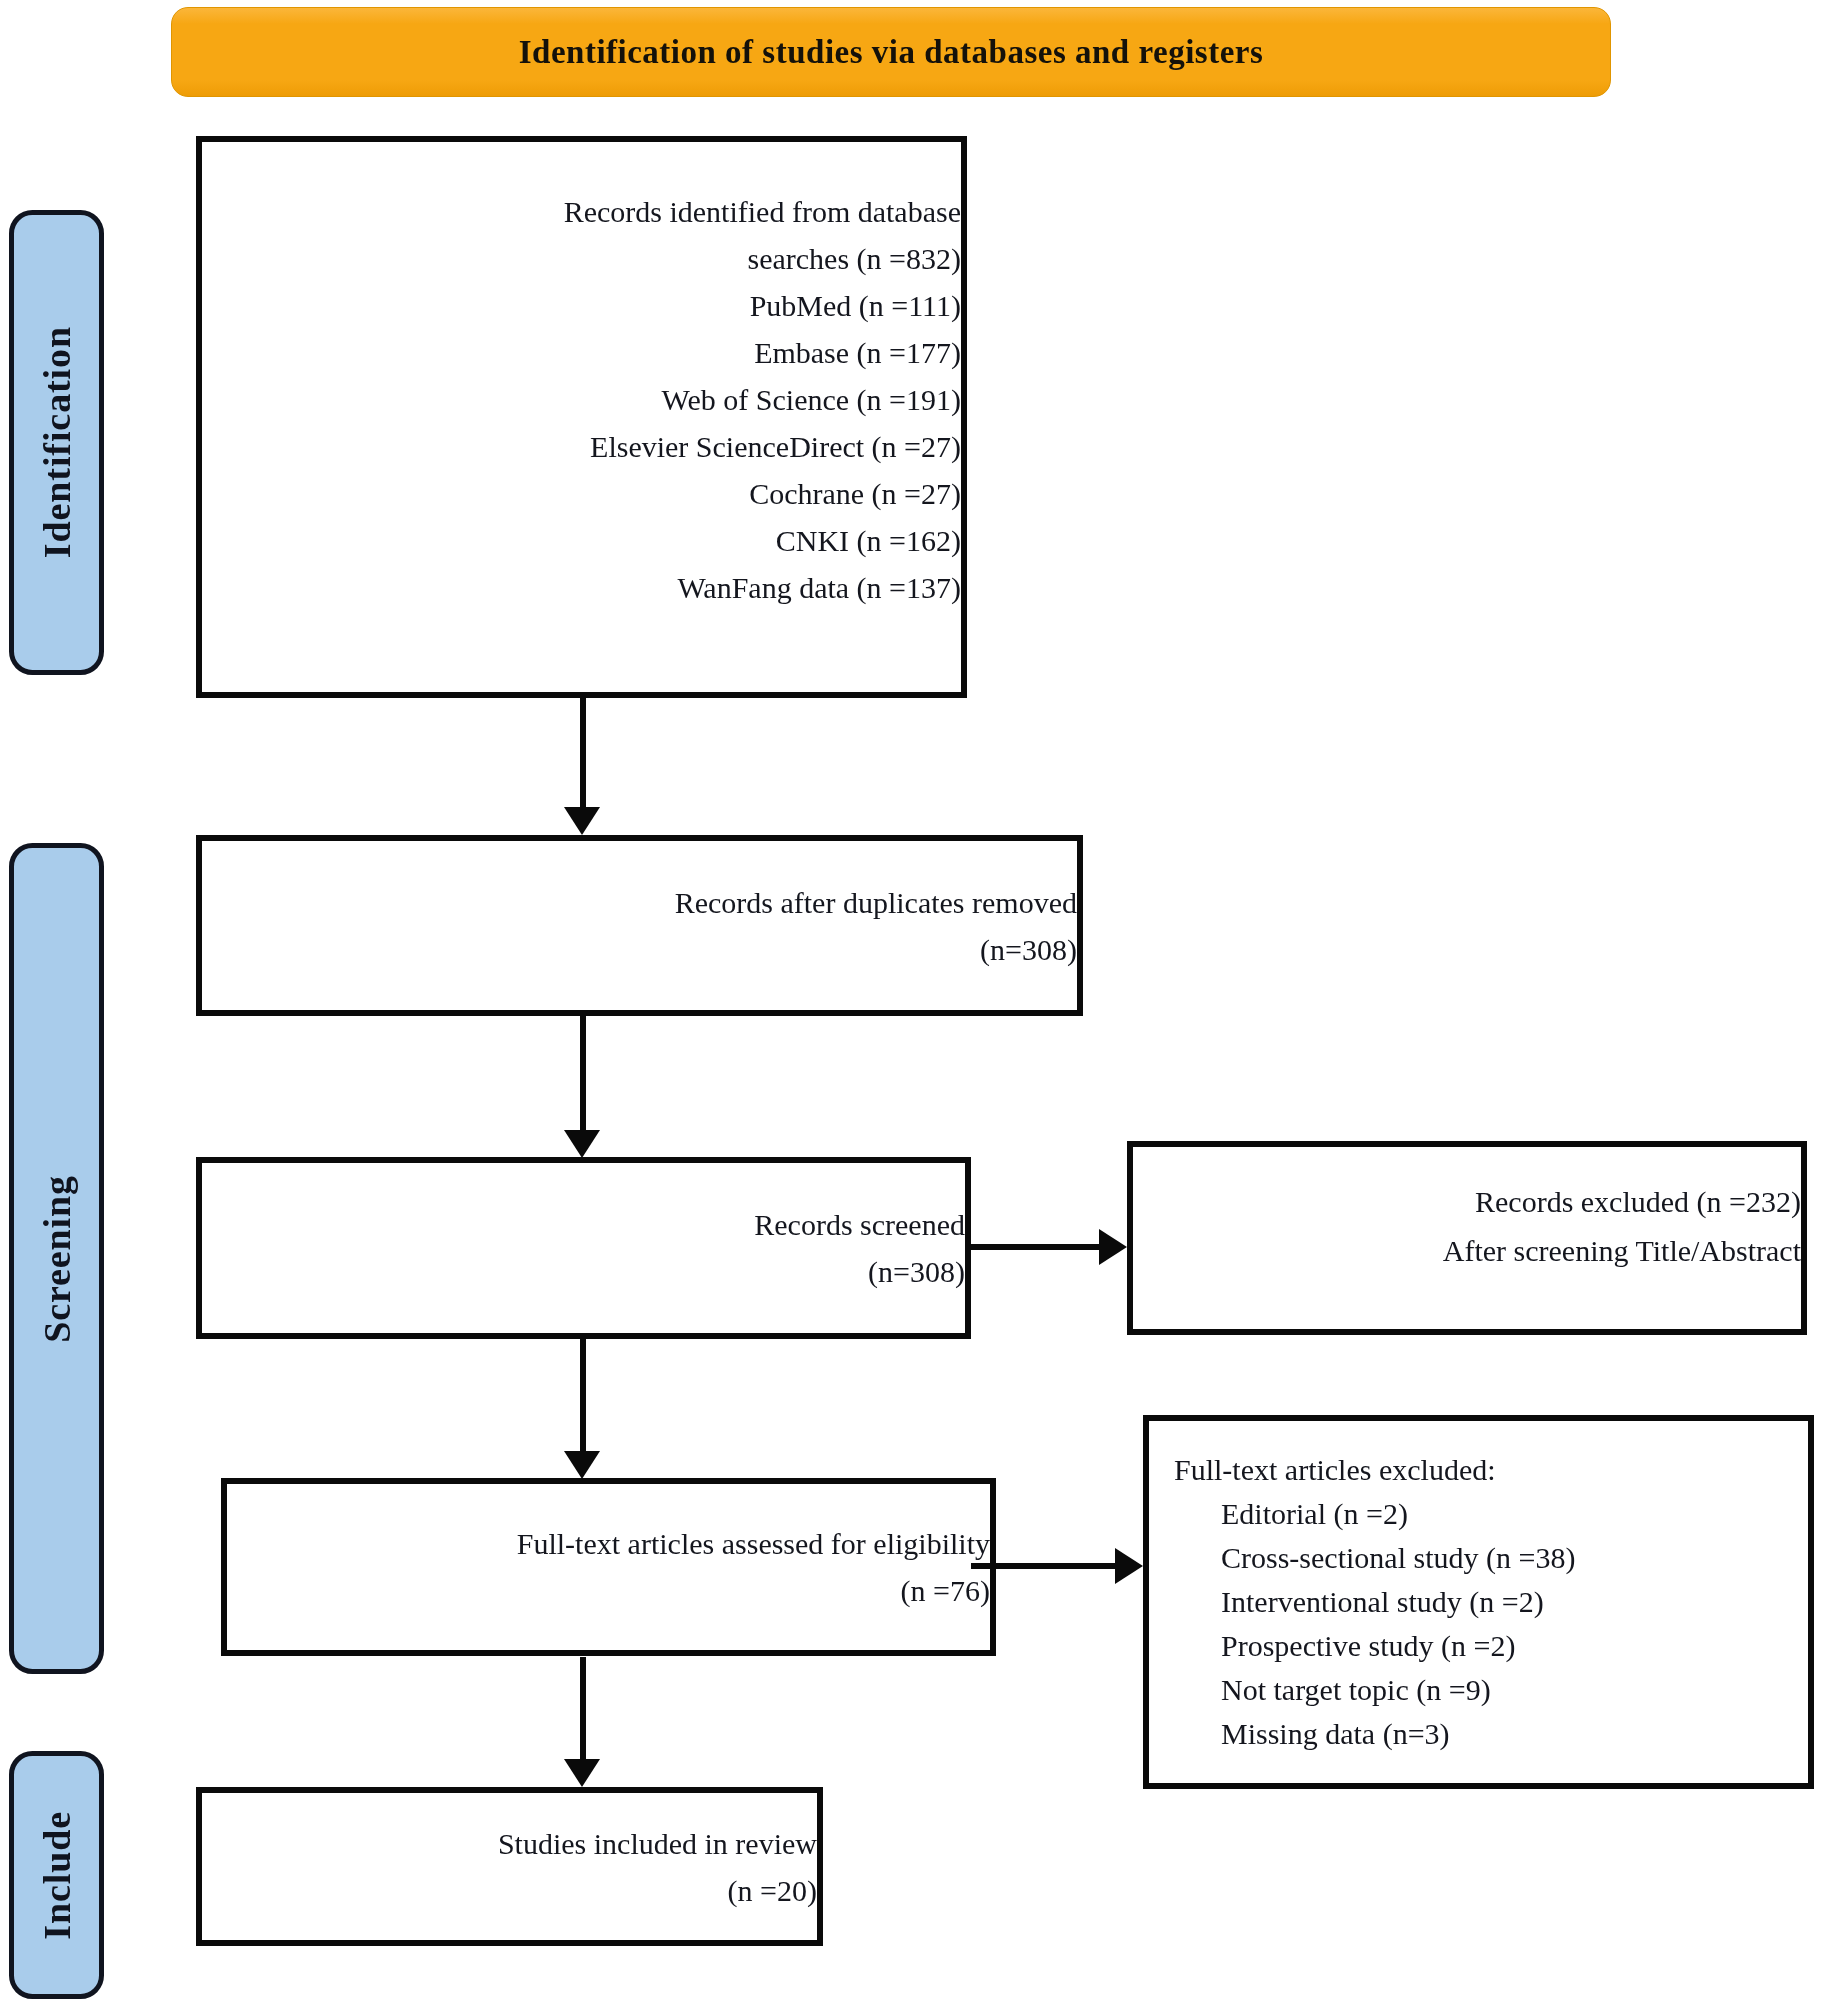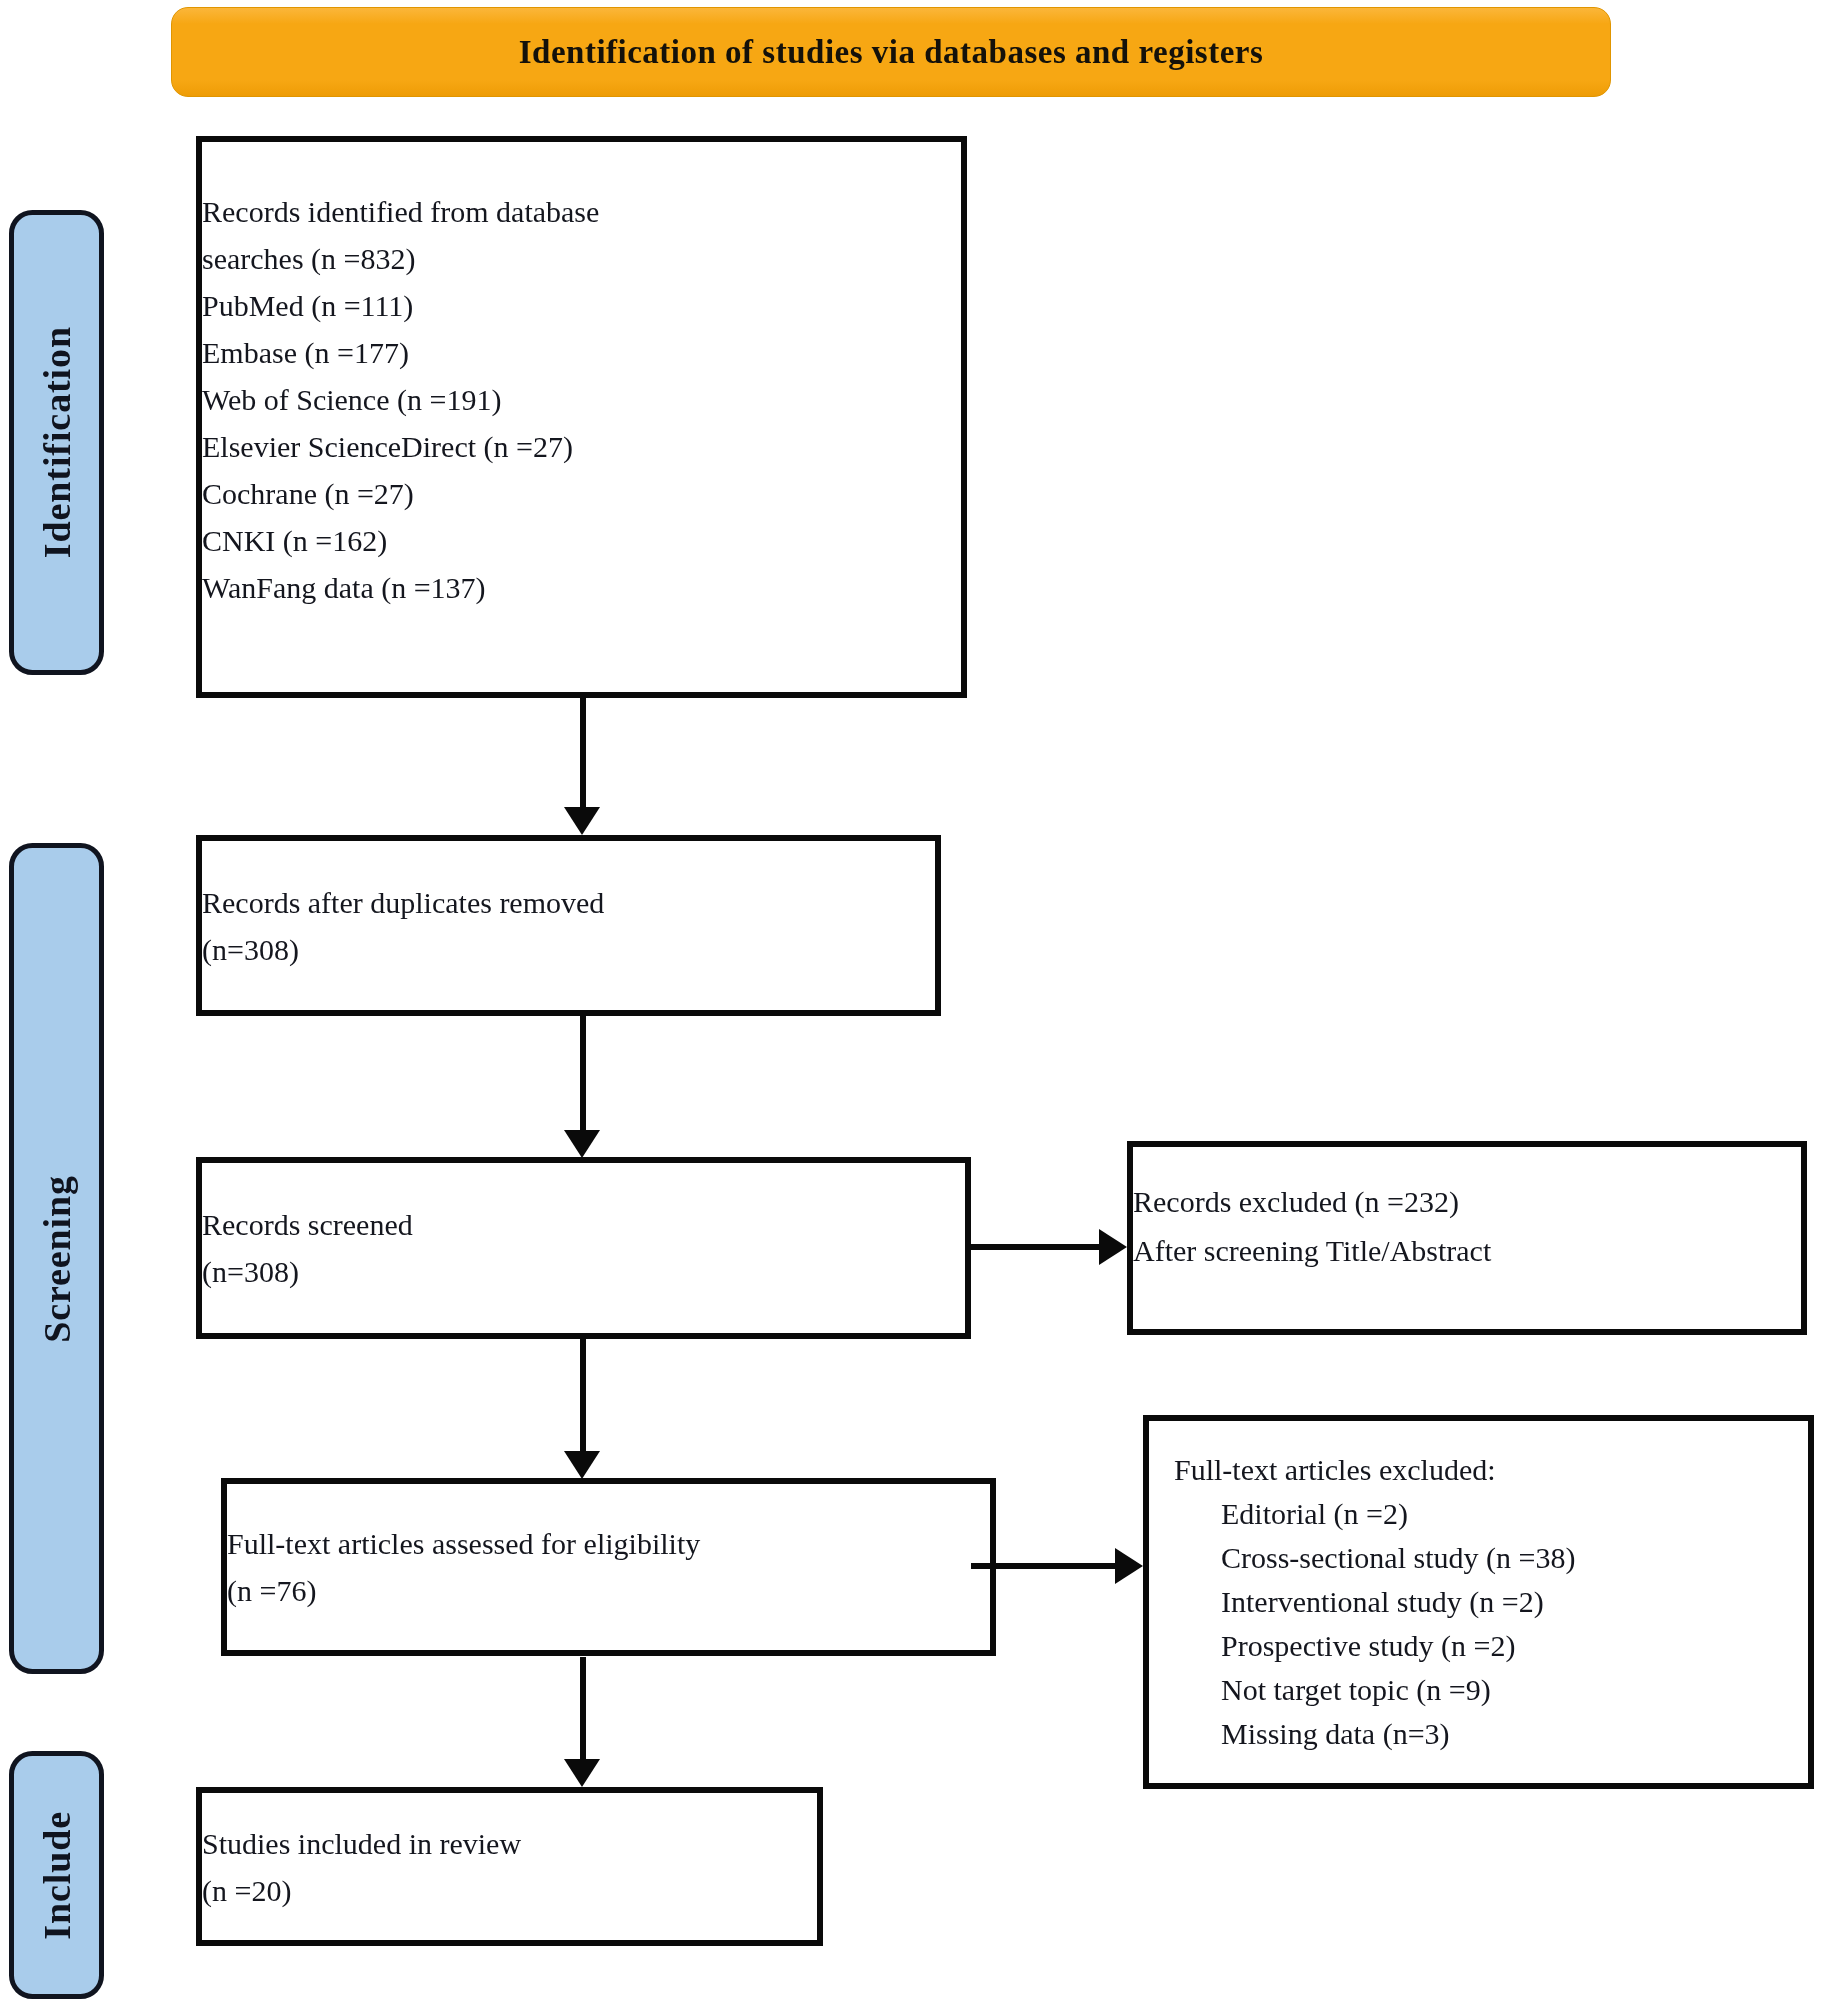--- a/index.html
+++ b/index.html
@@ -62,27 +62,27 @@
 
   
   .fbox {
     position: absolute;
     box-sizing: border-box;
     background: #ffffff;
     border: 6.3px solid #0a0a0a;
     display: flex;
     flex-direction: column;
     justify-content: center;
-    text-align: left;
+    text-align: right;
     font-size: 30px;
     line-height: 47px;
     color: #14161e;
   }
   #box-identified        { left: 196px;  top: 136px;  width: 771px; height: 562px; padding-bottom: 36px; }
-  #box-duplicates        { left: 196px;  top: 835px;  width: 745px; height: 181px; }
+  #box-duplicates        { left: 196px;  top: 835px;  width: 887px; height: 181px; }
   #box-screened          { left: 196px;  top: 1157px; width: 775px; height: 182px; }
   #box-fulltext-assessed { left: 196px;  top: 1478px; width: 775px; height: 178px; margin-left: 25px; }
   #box-included          { left: 196px;  top: 1787px; width: 627px; height: 159px; }
   #box-records-excluded  { left: 1127px; top: 1141px; width: 680px; height: 194px; line-height: 49px; padding-bottom: 25px; }
   #box-fulltext-excluded {
     left: 1143px; top: 1415px; width: 671px; height: 374px;
     text-align: left;
     line-height: 44px;
     padding-left: 25px; padding-right: 9px;
   }

